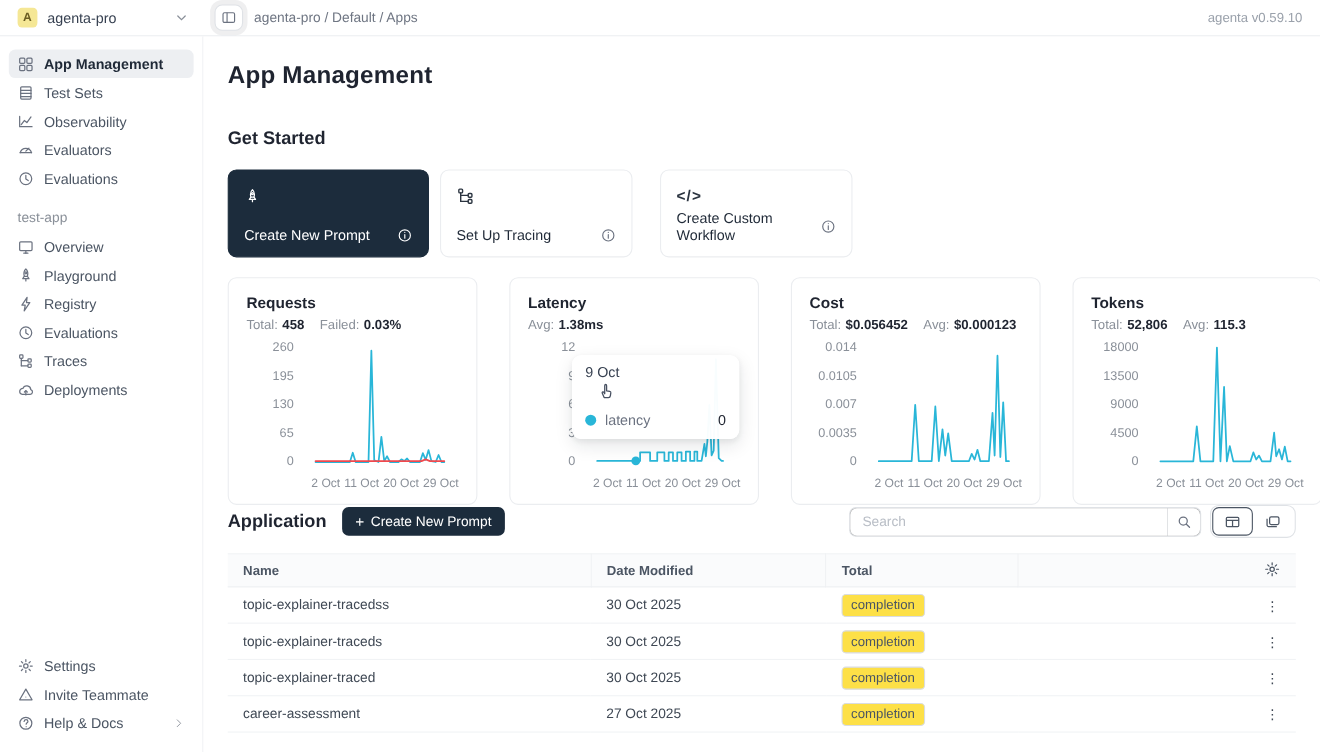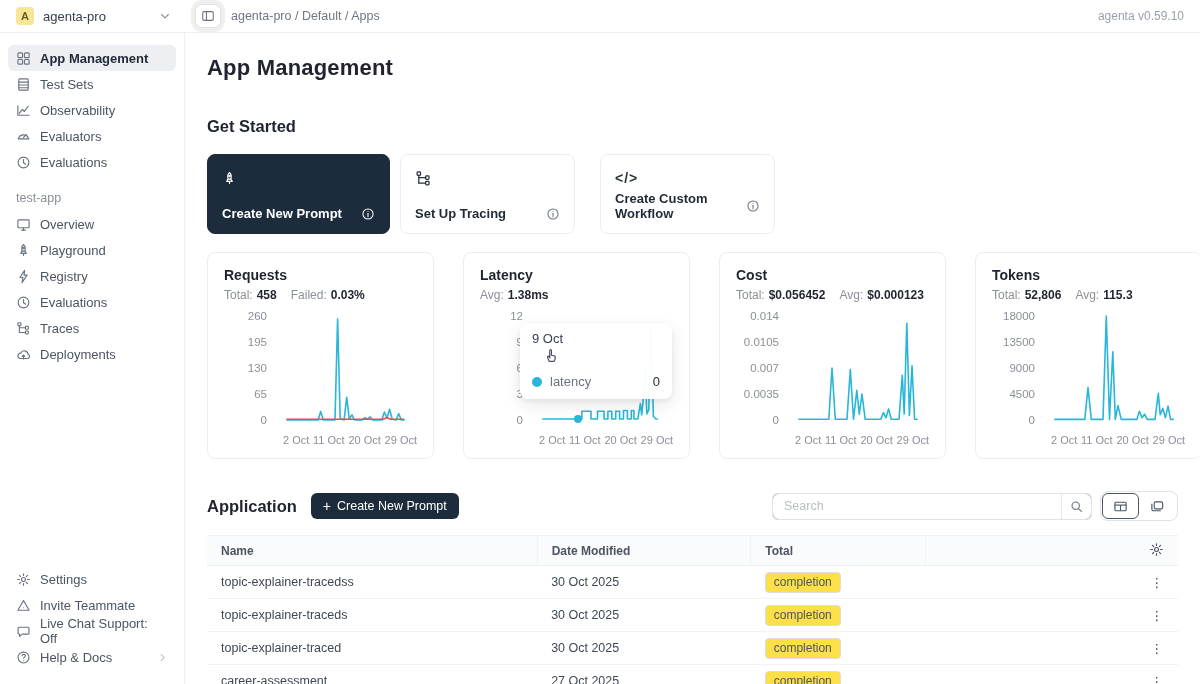--- a/index.html
+++ b/index.html
@@ -28,21 +28,21 @@
 
   
   .main { position:absolute; left:185px; top:33px; right:0; bottom:0; padding:0 22px; background:#fff; overflow:hidden; }
   h1.page-title { font-size:22px; font-weight:bold; color:#1f2430; margin-top:22px; letter-spacing:.2px; }
   h2.sect { font-size:16.5px; font-weight:bold; color:#1f2430; }
   .gs-head { margin-top:36px; }
 
   .gs-cards { margin-top:18px; display:flex; gap:10px; }
   .gs-card { width:175px; height:80px; border:1px solid #ebedf0; border-radius:8px; background:#fff; padding:12px 14px; display:flex; flex-direction:column; justify-content:space-between; cursor:pointer; }
   .gs-card .gs-icon { color:#2b3440; height:22px; display:flex; align-items:center; font-size:15px; font-weight:bold; }
-  .gs-card .gs-row { display:flex; align-items:center; justify-content:space-between; font-size:13px; font-weight:bold; color:#1f2937; }
+  .gs-card .gs-row { display:flex; align-items:center; justify-content:space-between; font-size:13px; font-weight:normal; color:#1f2937; }
   .gs-card .info { color:#6b7280; }
   .gs-card.dark { width:183px; background:#1c2c3c; border-color:#1c2c3c; }
   .gs-card.dark .gs-icon, .gs-card.dark .gs-row, .gs-card.dark .info { color:#fff; }
   .gs-card.mr { margin-right:15px; }
 
   
   .stat-cards { margin-top:18px; display:flex; gap:29px; }
   .stat-card { width:233px; height:207px; border:1px solid #ebedf0; border-radius:8px; background:#fff; padding:14px 16px; position:relative; }
   .stat-title { font-size:14px; font-weight:bold; color:#1f2430; }
   .stat-stats { margin-top:5px; display:flex; gap:14px; font-size:12px; }
@@ -57,21 +57,21 @@
   
   .chart-tooltip { position:absolute; left:56px; top:70px; width:152px; background:rgba(255,255,255,.97); border-radius:8px; box-shadow:0 6px 16px rgba(20,30,40,.10), 0 2px 5px rgba(20,30,40,.06); padding:8px 12px 10px; z-index:5; }
   .tt-date { font-size:13px; color:#374151; }
   .tt-cursor { margin:1px 0 0 10px; color:#475061; }
   .tt-row { margin-top:10px; display:flex; align-items:center; gap:8px; }
   .tt-dot { width:10px; height:10px; border-radius:50%; flex:none; }
   .tt-series { font-size:13px; color:#6b7280; }
   .tt-val { margin-left:auto; font-size:13px; color:#1f2430; }
 
   
-  .app-header { margin-top:32px; display:flex; align-items:center; }
+  .app-header { display:flex; align-items:center; }
   .dark-btn { margin-left:14px; height:26px; background:#1c2c3c; color:#fff; border:none; border-radius:6px; padding:0 12px; font-size:12.5px; font-family:inherit; display:flex; align-items:center; gap:6px; cursor:pointer; }
   .dark-btn .plus { font-size:14px; line-height:1; }
   .search-wrap { margin-left:auto; width:320px; height:27px; border:1px solid #dfe2e6; border-radius:6px; display:flex; align-items:stretch; background:#a3a3a3; }
   .search-wrap input { flex:1; border:none; outline:none; padding:0 11px; font-size:12.5px; font-family:inherit; color:#374151; border-radius:6px 0 0 6px; }
   .search-wrap input::placeholder { color:#b9bec6; }
   .search-btn { width:30px; border:none; border-left:1px solid #e7e9ec; background:#fff; border-radius:0 6px 6px 0; display:flex; align-items:center; justify-content:center; color:#6b7280; cursor:pointer; }
   .seg { margin-left:8px; height:30px; border:1px solid #dfe2e6; border-radius:8px; display:flex; align-items:center; padding:1px; background:#fff; }
   .seg-btn { width:37px; height:26px; border-radius:6px; border:1px solid transparent; background:transparent; display:flex; align-items:center; justify-content:center; color:#4b5563; cursor:pointer; }
   .seg-btn.sel { border-color:#4b5563; }
 
@@ -240,28 +240,20 @@
         <span>Settings</span>
       </div>
       <div class="side-item">
         <span class="sic">
           <svg class="ic" width="15" height="15" viewBox="0 0 16 16" fill="none" stroke="currentColor" stroke-width="1.2" stroke-linecap="round" stroke-linejoin="round">
             <path d="M8 2.6L14 13H2z"></path>
             <circle cx="8" cy="10.2" r=".5" fill="currentColor" stroke="none"></circle>
           </svg>
         </span>
         <span>Invite Teammate</span>
-      </div>
-      <div class="side-item">
-        <span class="sic">
-          <svg class="ic" width="15" height="15" viewBox="0 0 16 16" fill="none" stroke="currentColor" stroke-width="1.2" stroke-linecap="round" stroke-linejoin="round">
-            <path d="M3.2 3.5h9.6a1 1 0 0 1 1 1v5.3a1 1 0 0 1-1 1H6.8l-2.9 2.4v-2.4h-.7a1 1 0 0 1-1-1V4.5a1 1 0 0 1 1-1z"></path>
-          </svg>
-        </span>
-        <span>Live Chat Support: Off</span>
       </div>
       <div class="side-item">
         <span class="sic">
           <svg class="ic" width="15" height="15" viewBox="0 0 16 16" fill="none" stroke="currentColor" stroke-width="1.2" stroke-linecap="round" stroke-linejoin="round">
             <circle cx="8" cy="8" r="5.8"></circle>
             <path d="M6.3 6.3c.2-1 1-1.7 1.9-1.7 1 0 1.8.7 1.8 1.6 0 1.3-1.7 1.4-1.7 2.7"></path>
             <circle cx="8.3" cy="11.3" r=".55" fill="currentColor" stroke="none"></circle>
           </svg>
         </span>
         <span>Help &amp; Docs</span>

